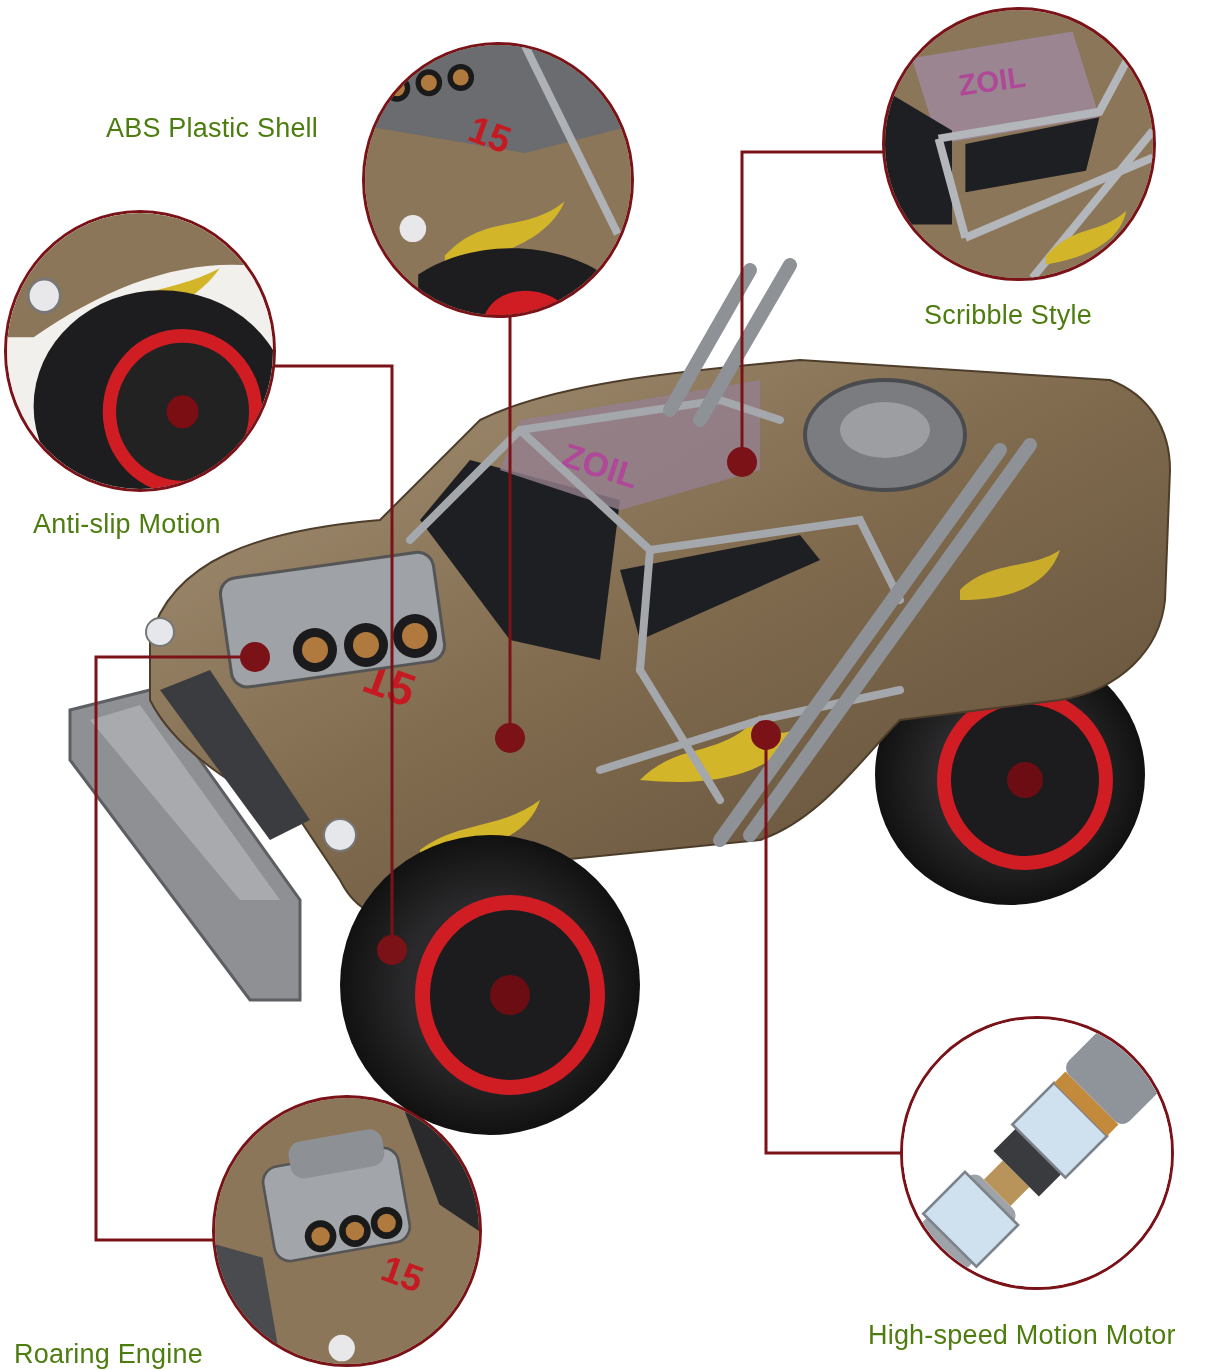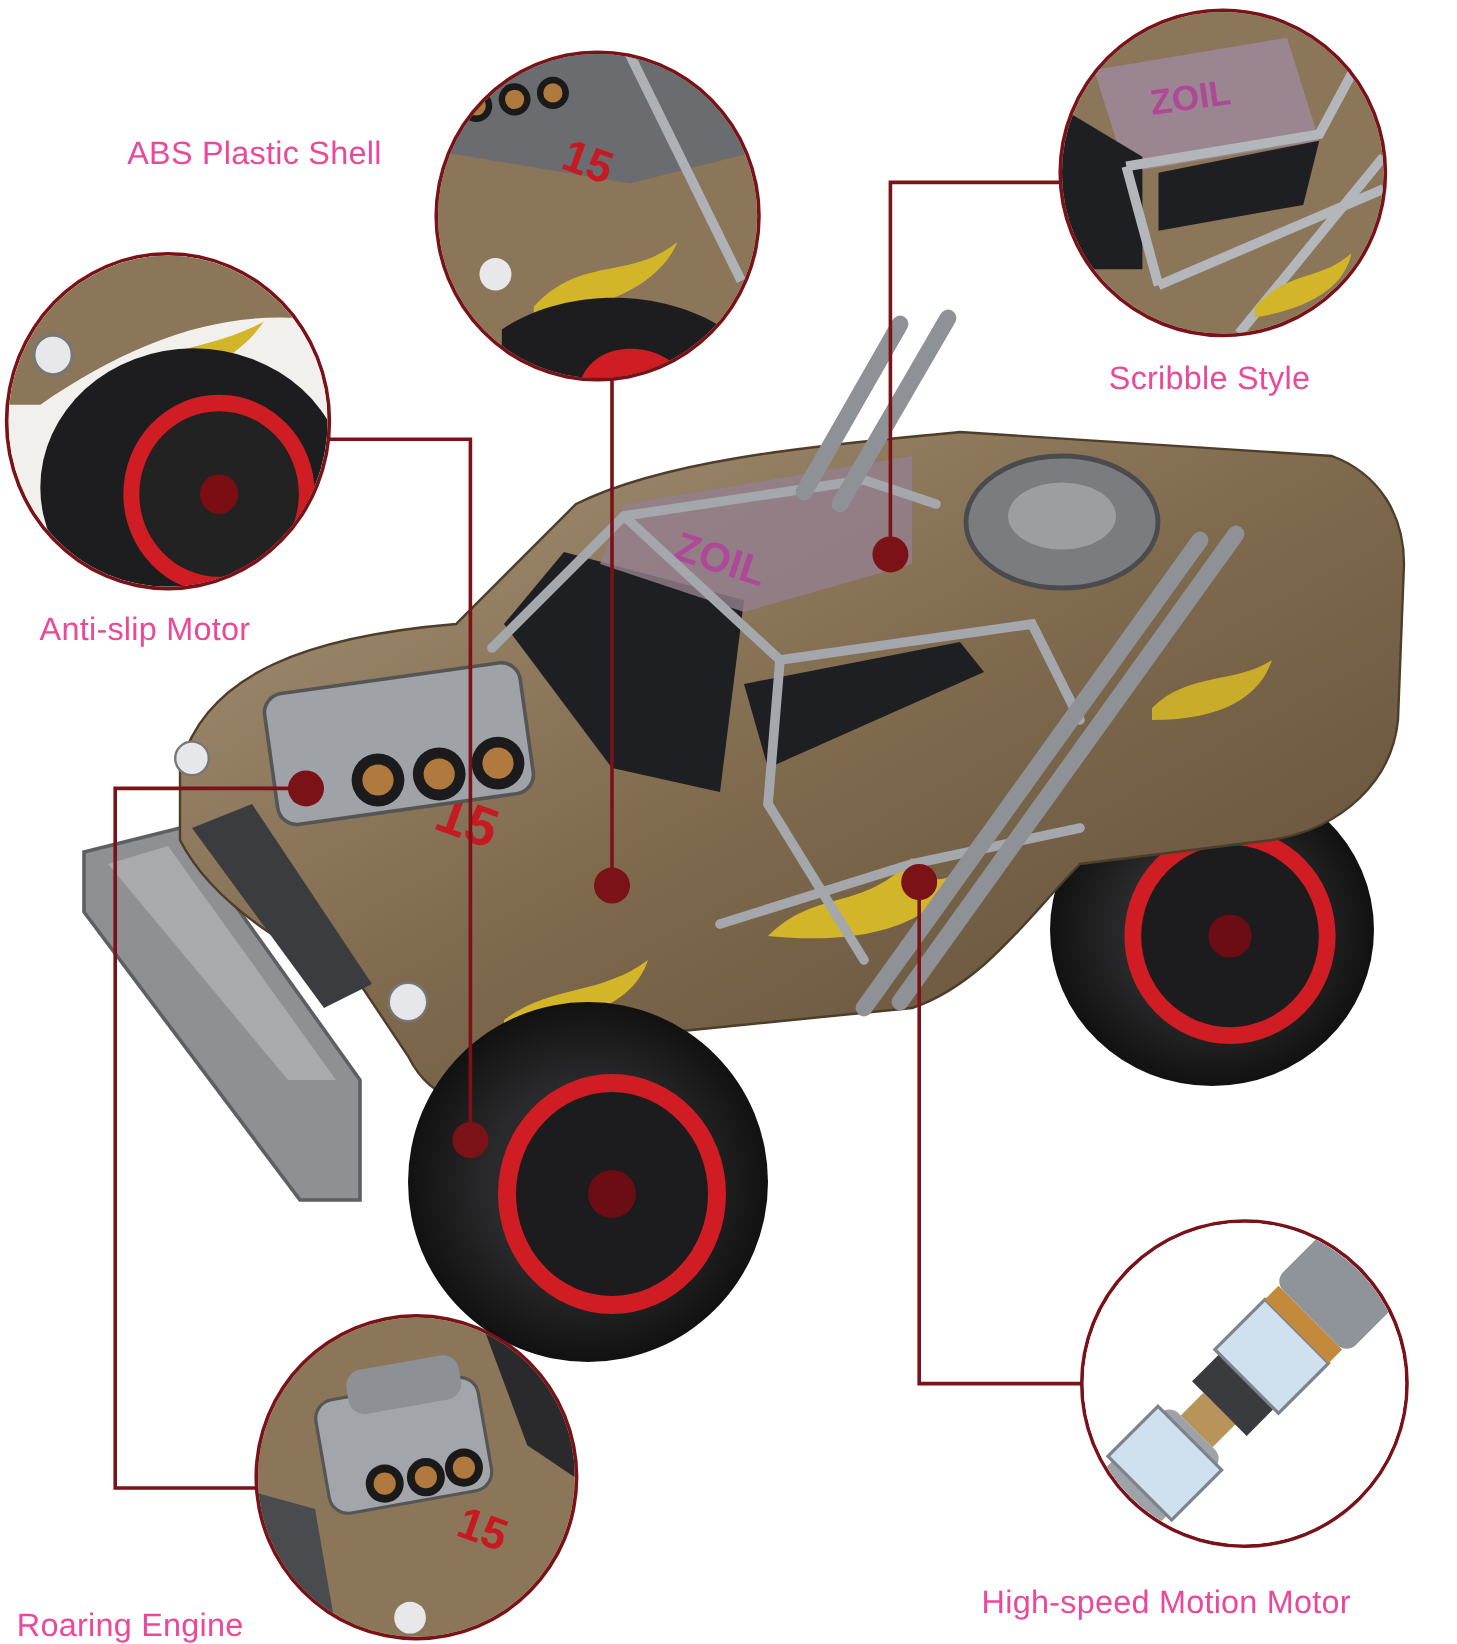--- a/index.html
+++ b/index.html
@@ -1,18 +1,18 @@
 <!DOCTYPE html>
 <html><head>
 <meta charset="utf-8">
 <style>
   html, body { margin:0; padding:0; background:#ffffff; }
   body { width:1214px; height:1370px; position:relative; overflow:hidden; font-family:"Liberation Sans", sans-serif; }
   .stage { position:absolute; left:0; top:0; width:1214px; height:1370px; }
-  .label { position:absolute; font-size:27px; color:#ec4899; white-space:nowrap; letter-spacing:0.2px; }
+  .label { position:absolute; font-size:27px; color:#4d7c0f; white-space:nowrap; letter-spacing:0.2px; }
   .callout { position:absolute; border-radius:50%; border:3px solid #7a1218; overflow:hidden; box-sizing:border-box; background:#cfc6b8; }
   .callout svg { width:100%; height:100%; display:block; }
   svg.lines { position:absolute; left:0; top:0; pointer-events:none; }
 </style>
 </head>
 <body>
 
 <div class="stage">
 
   <svg width="1214" height="1370" style="position:absolute;left:0;top:0;">
@@ -139,21 +139,21 @@
       <rect width="100" height="100" fill="#f2f0ec"></rect>
       <path d="M0,0 L100,0 L100,20 C70,15 40,25 10,45 L0,45 Z" fill="#8b7659"></path>
       <circle cx="14" cy="30" r="6" fill="#e8e8ea" stroke="#777" stroke-width="1"></circle>
       <path d="M28,40 C40,28 60,30 80,20 C70,34 50,40 28,46 Z" fill="#d2b528"></path>
       <ellipse cx="58" cy="70" rx="48" ry="42" fill="#1d1d1f"></ellipse>
       <ellipse cx="66" cy="72" rx="30" ry="30" fill="#d01d24"></ellipse>
       <ellipse cx="66" cy="72" rx="25" ry="25" fill="#222"></ellipse>
       <circle cx="66" cy="72" r="6" fill="#7a0e13"></circle>
     </svg>
   </div>
-  <div class="label" style="left:33px;top:509px;">Anti-slip Motor</div>
+  <div class="label" style="left:33px;top:509px;">Anti-slip Motion</div>
 
   <div class="callout" style="left:882px;top:7px;width:274px;height:274px;">
     <svg viewBox="0 0 100 100" preserveAspectRatio="none">
       <rect width="100" height="100" fill="#8b7659"></rect>
       <path d="M10,18 L70,8 L80,40 L20,50 Z" fill="#9a8590"></path>
       <text x="28" y="32" font-size="11" font-weight="bold" fill="#b0489a" transform="rotate(-8 28 32)">ZOIL</text>
       <path d="M0,30 L25,45 L25,80 L0,80 Z" fill="#1e1f22"></path>
       <path d="M30,50 L80,40 L75,60 L30,68 Z" fill="#1e1f22"></path>
       <g fill="none" stroke="#b3b6ba" stroke-width="3">
         <path d="M20,48 L80,38 L95,10"></path>
@@ -192,15 +192,15 @@
         <rect x="-5" y="38" width="34" height="24" rx="4" fill="#9ea3aa"></rect>
         <rect x="4" y="36" width="22" height="28" fill="#cfe0ee" stroke="#7d838b" stroke-width="1"></rect>
         <rect x="29" y="43" width="10" height="14" fill="#b9945a"></rect>
         <rect x="39" y="38" width="12" height="24" fill="#3a3b3e"></rect>
         <rect x="51" y="36" width="22" height="28" fill="#cfe0ee" stroke="#7d838b" stroke-width="1"></rect>
         <rect x="73" y="36" width="6" height="28" fill="#c48a3c"></rect>
         <rect x="79" y="34" width="30" height="32" rx="4" fill="#8f949b"></rect>
       </g>
     </svg>
   </div>
-  <div class="label" style="left:818px;top:1320px;text-align:right;">High-speed Motion Motor</div>
+  <div class="label" style="left:868px;top:1320px;text-align:right;">High-speed Motion Motor</div>
 
 </div>
 
 </body></html>

